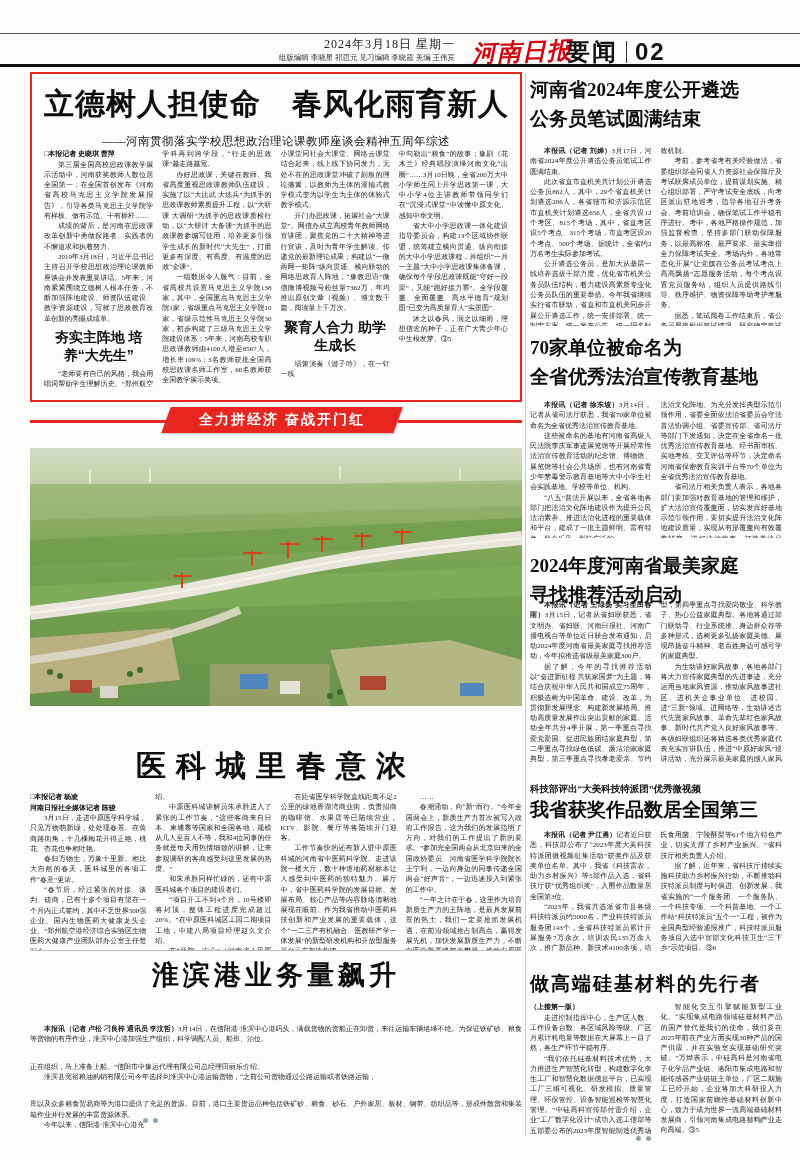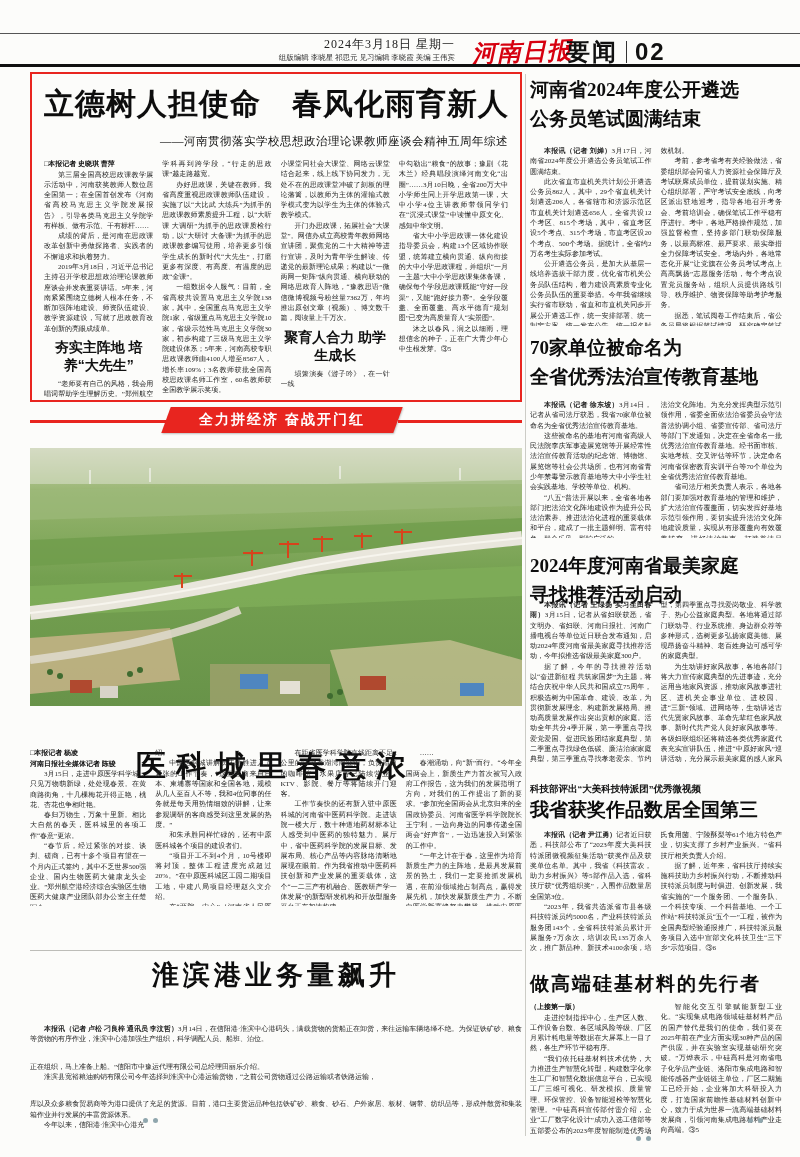--- a/index.html
+++ b/index.html
@@ -32,43 +32,43 @@
   .para b { font-weight:bold; }
   .boldline { font-size:7px; line-height:1.5; font-weight:bold; color:#111; }
   .subh { font-size:14px; font-weight:bold; text-align:center; margin:5px 0 4px;
     font-family:"Liberation Sans", sans-serif; color:#111; }
 
   
   .lead-box { position:absolute; top:72px; left:30px; width:492px; height:330px;
     border:2px solid #e8251f; padding:10px 12px 8px; background:#fcfcfa; }
   .lead-hl { font-size:30px; font-weight:bold; text-align:center; letter-spacing:1px;
     color:#0d0d0d; white-space:nowrap; }
-  .lead-dek { font-size:11.5px; text-align:right; margin-top:9px; color:#111; letter-spacing:.5px; }
-  .lead-cols { margin-top:10px; height:238px; }
+  .lead-dek { font-size:11.5px; text-align:center; margin-top:9px; color:#111; letter-spacing:.5px; }
+  .lead-cols { margin-top:0; height:238px; }
 
   
   .banner-line { position:absolute; height:2.5px; background:#e8251f; top:420px; }
   .banner-line.l { left:30px; width:140px; }
   .banner-line.r { left:398px; width:124px; }
   .banner-flag { position:absolute; top:407px; left:166px; width:232px; height:26px;
     background:#e8251f; transform:skewX(-20deg); box-shadow:1px 1px 2px rgba(0,0,0,.25); }
   .banner-text { position:absolute; inset:0; transform:skewX(20deg); display:flex; align-items:center;
     justify-content:center; color:#fff; font-weight:bold; font-size:14px; letter-spacing:2px;
     font-family:"Liberation Sans", sans-serif; white-space:nowrap; }
 
   
   .photo { position:absolute; top:448px; left:30px; width:492px; height:258px; overflow:hidden; }
   .caption { position:absolute; top:713px; left:30px; width:492px; font-size:7.5px; line-height:1.55;
     text-align:justify; text-indent:2em; color:#222; }
   .caption b { font-weight:bold; }
 
   
   .med-hl { position:absolute; top:746px; left:30px; width:492px; text-align:center;
     font-size:30px; font-weight:bold; letter-spacing:10px; color:#0d0d0d; }
-  .med-cols { position:absolute; top:748px; left:30px; width:492px; height:158px; }
+  .med-cols { position:absolute; top:792px; left:30px; width:492px; height:158px; }
 
   .port-rule { position:absolute; top:950px; left:30px; width:492px; height:1px; background:#bdbdb8; }
   .port-hl { position:absolute; top:957px; left:30px; width:492px; text-align:center;
     font-size:27px; font-weight:bold; letter-spacing:4px; color:#0d0d0d; }
   .port-sub { position:absolute; top:1000px; left:30px; width:492px; display:flex; align-items:center;
     gap:10px; font-size:10px; font-weight:bold; color:#222; }
   .port-sub .hline { flex:1; height:1px; background:#999; }
   .port-cols { position:absolute; top:1024px; left:30px; width:492px; height:104px;flex-direction:column; }
 
   

